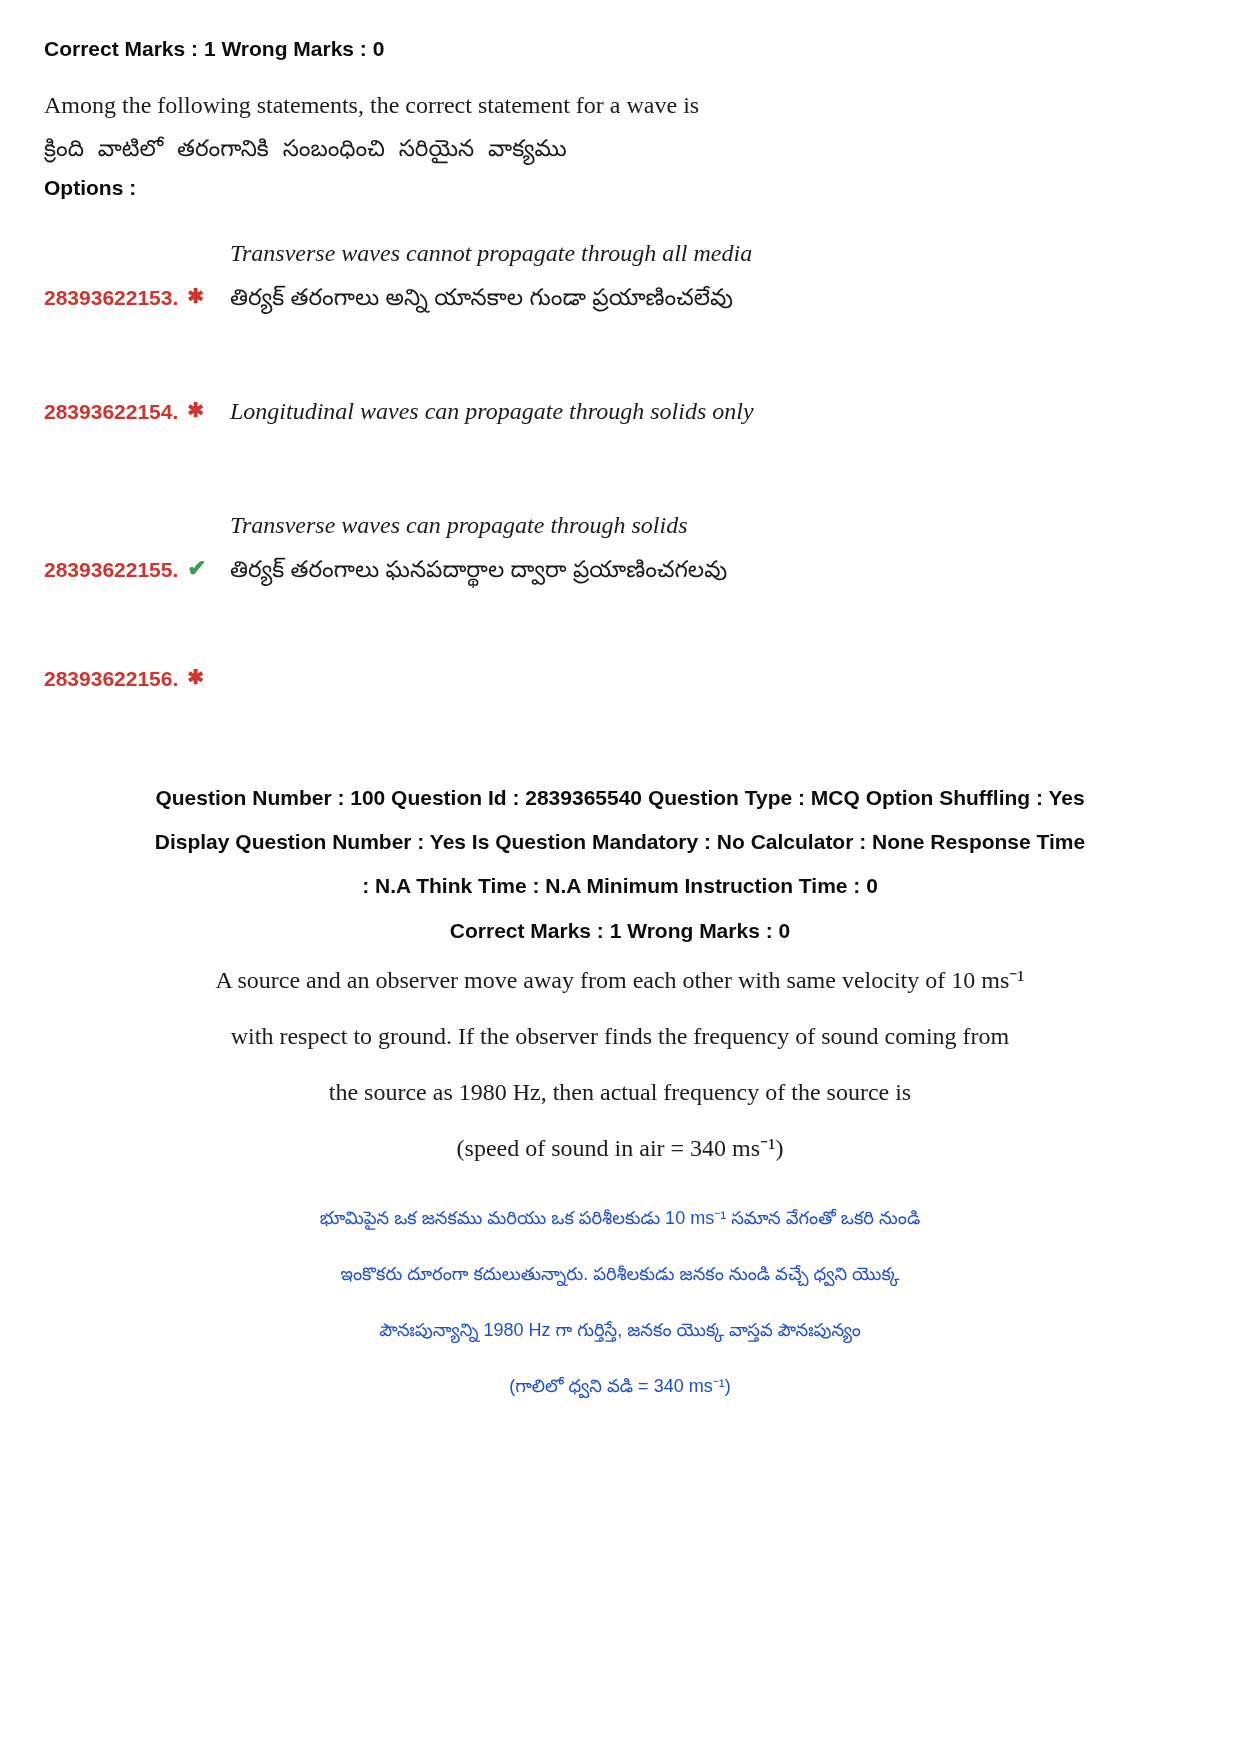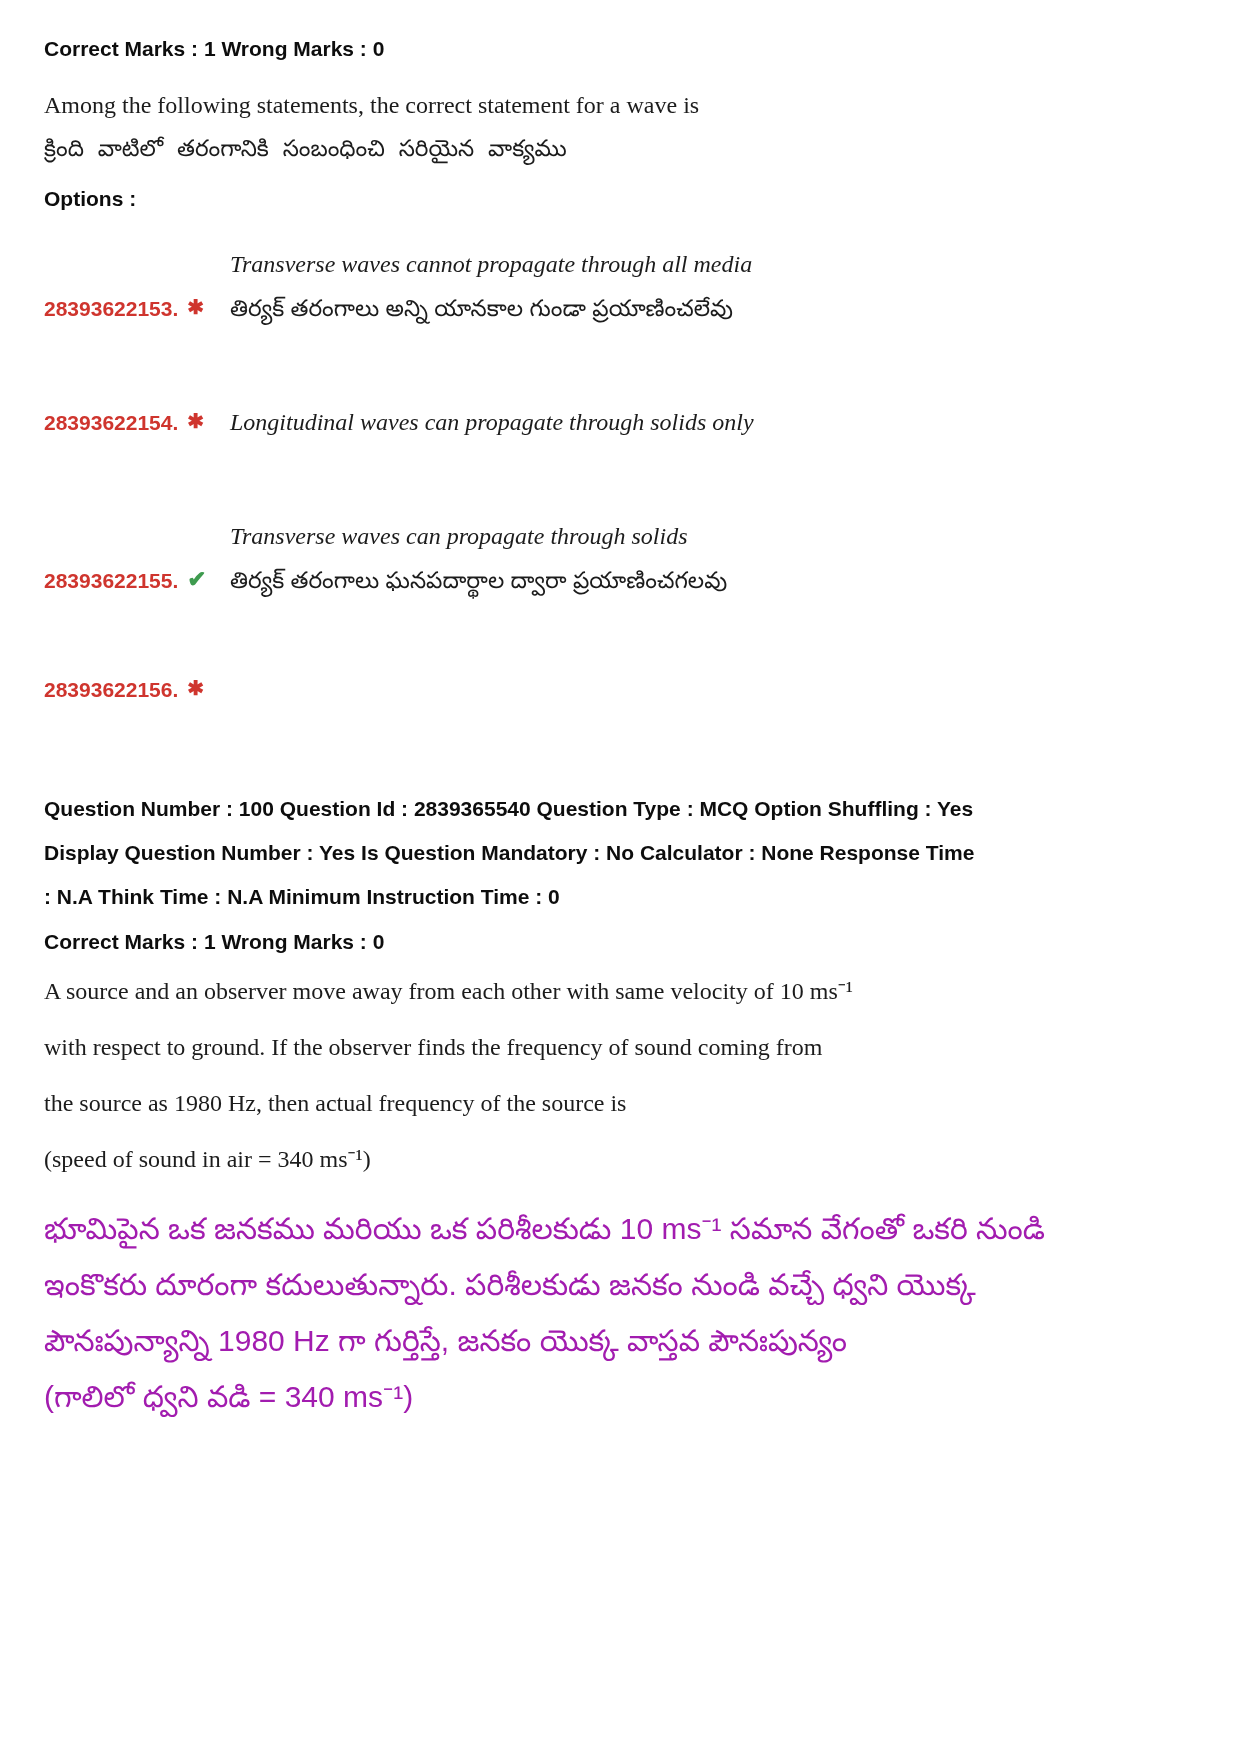--- a/index.html
+++ b/index.html
@@ -27,21 +27,21 @@
     margin-top: 24px;
     line-height: 34px;
   }
   .q-te {
     font-size: 23px;
     color: #1c1c1c;
     margin-top: 10px;
     line-height: 36px;
     font-family: Liberation Mono, monospace;
   }
-  .options-label { margin-top: 16px; }
+  .options-label { margin-top: 5px; }
 
   .options-list { margin-top: 34px; }
   .option-row {
     display: flex;
     align-items: flex-end;
     margin-bottom: 82px;
   }
   .option-id-cell {
     flex: 0 0 186px;
     display: flex;
@@ -55,39 +55,39 @@
     font-size: 21px;
     white-space: nowrap;
   }
   .mark { font-size: 20px; line-height: 20px; }
   .mark.wrong   { color: var(--wrong-mark-red, #cf352e); }
   .mark.correct { color: var(--correct-mark-green, #3e9b4f); font-size: 23px; }
 
   .option-en { font-size: 24px; line-height: 32px; color: #1c1c1c; font-style: italic; }
   .option-te { font-size: 23px; line-height: 32px; color: #1c1c1c; margin-top: 12px; }
 
-  .q100-section { margin-top: 45px; }
+  .q100-section { margin-top: 45px; text-align: center; }
   .meta-lines .line {
     font-weight: 700;
     font-size: 21px;
     color: #0d0d0d;
     line-height: 44px;
   }
   .marks-2 { margin-top: 8px; }
 
   .q100-en { margin-top: 6px; }
   .q100-en .line {
     font-size: 24px;
     color: #1c1c1c;
     line-height: 56px;
   }
   .q100-te { margin-top: 14px; }
   .q100-te .line {
-    font-size: 30px;
-    color: #a21caf;
+    font-size: 18px;
+    color: #1d4ed8;
     line-height: 56px;
   }
 </style>
 </head>
 <body>
 
 <div class="page">
 
   <div class="bold-line">Correct Marks : 1 Wrong Marks : 0</div>
 

